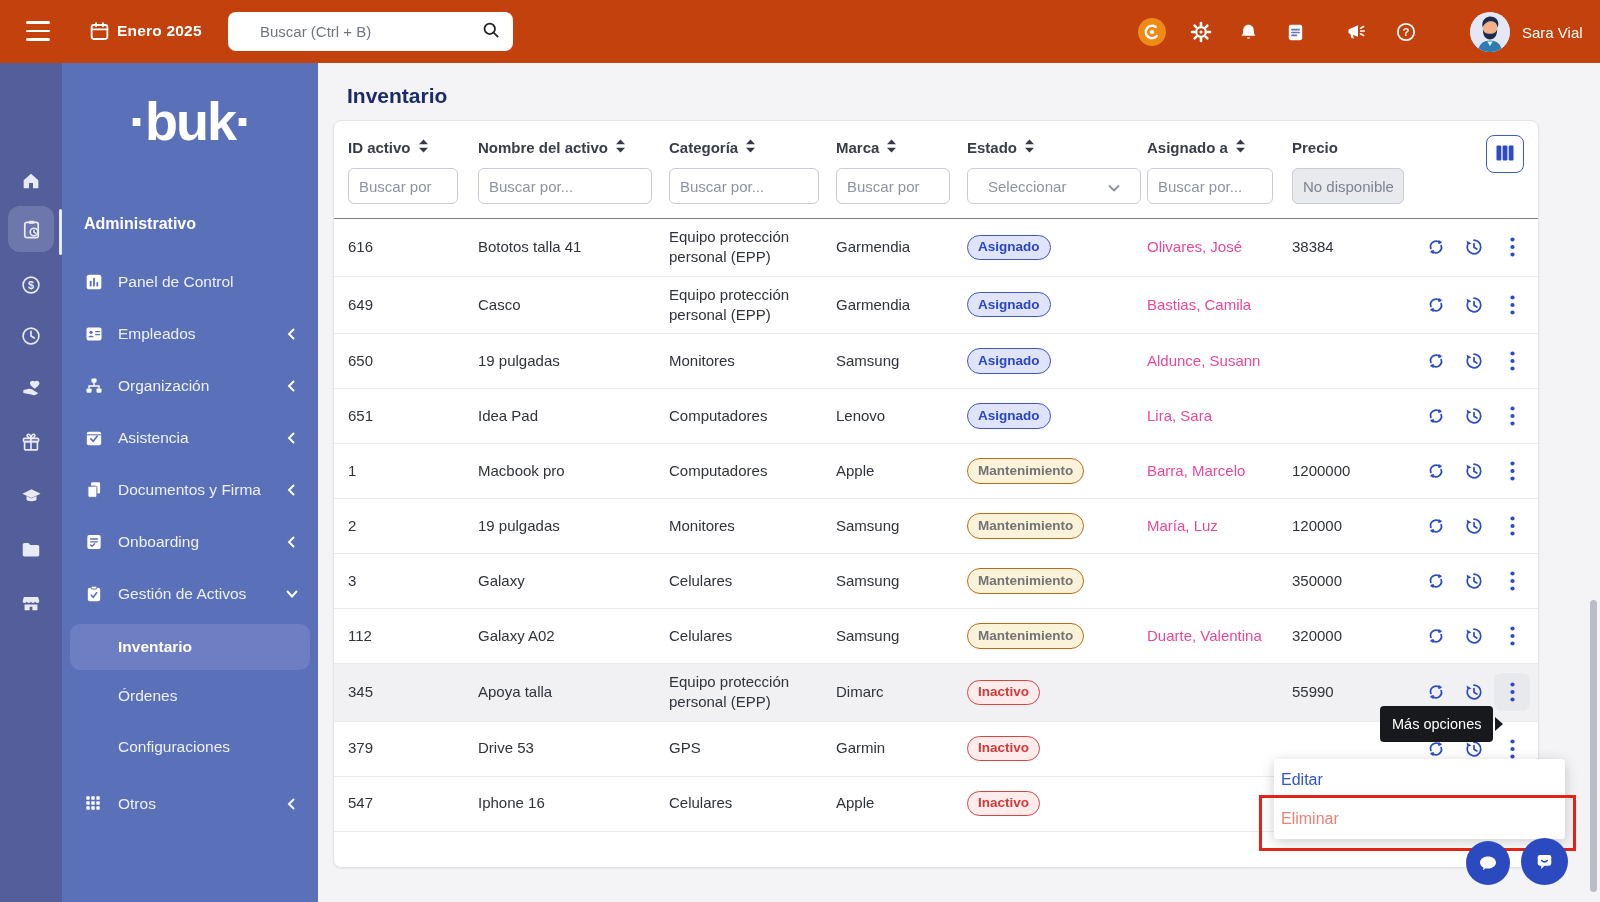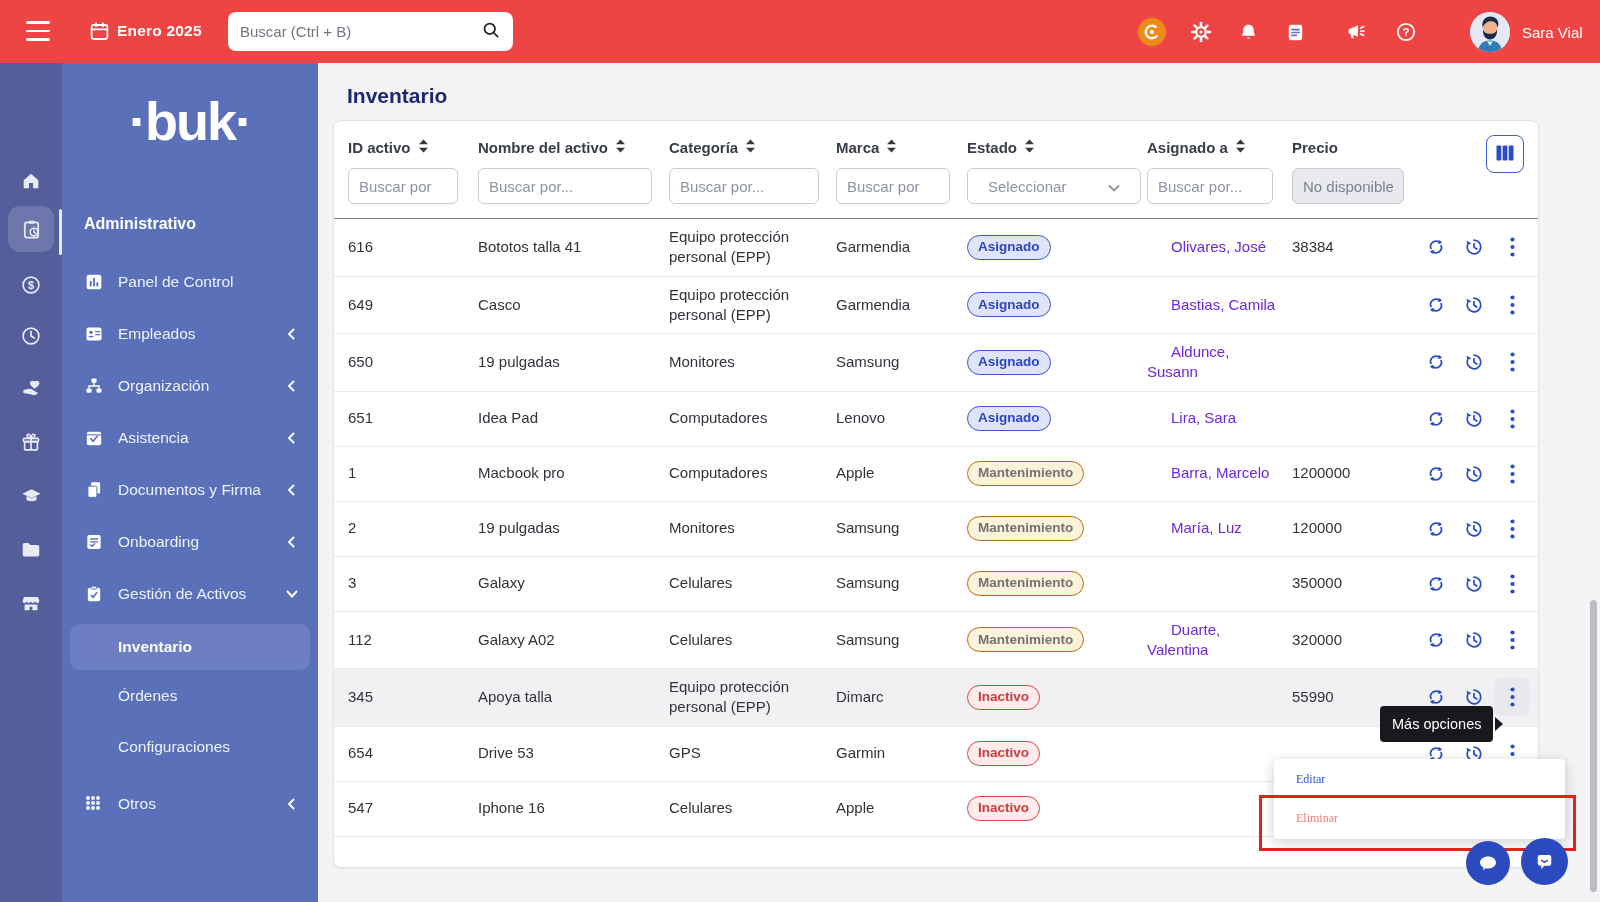--- a/index.html
+++ b/index.html
@@ -1,27 +1,27 @@
 <!DOCTYPE html>
 <html><head>
 <meta charset="utf-8">
 <style>
   * { box-sizing: border-box; margin: 0; padding: 0; }
   html,body { width:1600px; height:902px; overflow:hidden; }
   body { position:relative; font-family:"Liberation Sans", sans-serif; background:#f4f4f6; }
   button { font-family:inherit; cursor:pointer; }
 
   
-  .topbar { position:absolute; top:0; left:0; width:1600px; height:63px; background:#ef4444; z-index:20; color:#fff; }
+  .topbar { position:absolute; top:0; left:0; width:1600px; height:63px; background:#c2410c; z-index:20; color:#fff; }
   .hamburger { position:absolute; left:26px; top:21px; width:24px; height:20px; background:none; border:none; display:flex; flex-direction:column; justify-content:space-between; }
   .hamburger span { display:block; height:2.6px; background:#fff; border-radius:2px; }
   .cal-ic { position:absolute; left:88px; top:20px; }
   .period { position:absolute; left:117px; top:22px; font-size:15.5px; font-weight:600; letter-spacing:.2px; }
   .searchbox { position:absolute; left:228px; top:12px; width:285px; height:39px; background:#fff; border-radius:8px; display:flex; align-items:center; padding:0 12px; }
-  .searchbox input { flex:1; border:none; outline:none; font-size:15px; color:#333; background:transparent; }
+  .searchbox input { flex:1; border:none; outline:none; font-size:15px; color:#333; background:transparent;margin-left:20px; }
   .searchbox input::placeholder { color:#70757f; }
   .tb-ic { position:absolute; top:20px; width:24px; height:24px; background:none; border:none; display:flex; align-items:center; justify-content:center; }
   .assistant-badge { position:absolute; left:1138px; top:18px; width:28px; height:28px; background:none; border:none; }
   .avatar { position:absolute; left:1470px; top:12px; width:40px; height:40px; border-radius:50%; overflow:hidden; background:#e3e7f6; border:none; padding:0; }
   .username { position:absolute; left:1522px; top:24px; font-size:15px; color:#fff; }
 
   
   .rail { position:absolute; top:63px; left:0; width:62px; bottom:0; background:#535e9b; z-index:10; }
   .rail-item { position:absolute; left:0; width:62px; height:44px; display:flex; align-items:center; justify-content:center; background:none; border:none; color:#e8ebf5; }
   .rail-sel-box { position:absolute; left:8px; top:143px; width:46px; height:46px; border-radius:12px; background:rgba(255,255,255,.16); }
@@ -51,34 +51,34 @@
   .finput { height:36px; border:1px solid #c8ccd4; border-radius:6px; padding:0 10px; font-size:15px; color:#333; background:#fff; }
   .finput::placeholder { color:#8d93a0; }
   .fselect { height:36px; border:1px solid #c8ccd4; border-radius:6px; padding:0 20px; font-size:15px; color:#8d93a0; background:#fff; display:flex; align-items:center; justify-content:space-between; width:174px; }
   .fdisabled { background:#e9eaed; color:#7d8290; white-space:nowrap; overflow:hidden; }
   .divider { border-bottom:1px solid #7e838d; }
   .cols-btn { position:absolute; right:14px; top:14px; width:38px; height:38px; border:1.5px solid #3b5bd0; border-radius:8px; background:#fff; display:flex; align-items:center; justify-content:center; }
 
   .trow { min-height:55px; border-bottom:1px solid #e9eaee; padding-top:8px; padding-bottom:8px; font-size:15px; color:#2f333a; }
   .trow.hl { background:#f1f1f4; }
   .cell { padding-right:10px; line-height:1.35; }
-  .alink { color:#6d28d9; cursor:pointer;margin-left:24px; }
+  .alink { color:#ec4899; cursor:pointer; }
   .badge { display:inline-block; padding:2.5px 10px; border-radius:14px; font-size:13.5px; font-weight:bold; border:1.5px solid; white-space:nowrap; }
   .b-blue   { color:#2a46c3; border-color:#4056c8; background:#dfe4fa; }
   .b-orange { color:#737373; border-color:#bd6c16; background:#fbf2da; }
   .b-red    { color:#cd3b3b; border-color:#d14747; background:#fdeceb; }
   .actions { display:flex; align-items:center; gap:2px; padding-left:6px; padding-right:0; }
   .icobtn { width:36px; height:38px; background:none; border:none; color:#2b4cc4; display:flex; align-items:center; justify-content:center; border-radius:8px; }
   .icobtn.kebab-hl { background:#e8e9ec; }
 
   
   .tooltip { position:absolute; left:1380px; top:706px; height:36px; line-height:36px; padding:0 12px; background:#17191d; color:#fff; font-size:14.5px; border-radius:4px; z-index:45; }
   .tooltip-arrow { position:absolute; left:1495px; top:717px; width:0; height:0; border-top:7px solid transparent; border-bottom:7px solid transparent; border-left:8px solid #17191d; z-index:45; }
   .ctxmenu { position:absolute; left:1274px; top:759px; width:291px; background:#fff; border-radius:4px; box-shadow:0 3px 14px rgba(0,0,0,.2); z-index:40; padding:1px 0; }
-  .ctxitem { height:39px; display:flex; align-items:center; padding-left:22px; font-size:12px; background:none; border:none; width:100%; text-align:left;font-family:Liberation Serif, serif; }
+  .ctxitem { height:39px; display:flex; align-items:center; padding-left:7px; font-size:16px; background:none; border:none; width:100%; text-align:left; }
   .ctx-edit { color:#2f55cf; }
   .ctx-delete { color:#ee8076; }
   .annotation-rect { position:absolute; left:1259px; top:795px; width:317px; height:56px; border:3px solid #e2231a; z-index:50; }
   .chatbtn { position:absolute; border-radius:50%; background:#2b4abf; border:none; display:flex; align-items:center; justify-content:center; z-index:55; }
   .chat1 { left:1466px; top:841px; width:44px; height:44px; }
   .chat2 { left:1521px; top:838px; width:47px; height:47px; }
   .scroll-thumb { position:absolute; left:1590px; top:600px; width:7px; height:292px; background:#babdc5; border-radius:4px; z-index:30; }
 </style>
 </head>
 <body>
@@ -762,21 +762,21 @@
             <button class="icobtn kebab-hl">
               <svg width="5" height="20" viewBox="0 0 5 20" fill="currentColor">
                 <circle cx="2.5" cy="2.5" r="2.1"></circle>
                 <circle cx="2.5" cy="10" r="2.1"></circle>
                 <circle cx="2.5" cy="17.5" r="2.1"></circle>
               </svg>
             </button>
           </div>
         </div>
         <div class="trow">
-          <div class="cell">654</div>
+          <div class="cell">379</div>
           <div class="cell">Drive 53</div>
           <div class="cell">GPS</div>
           <div class="cell">Garmin</div>
           <div class="cell"><span class="badge b-red">Inactivo</span></div>
           <div class="cell"></div>
           <div class="cell"></div>
           <div class="cell actions">
             <button class="icobtn">
               <svg width="22" height="22" viewBox="0 0 24 24">
                 <g fill="none" stroke="currentColor" stroke-width="1.9" stroke-linecap="round">

